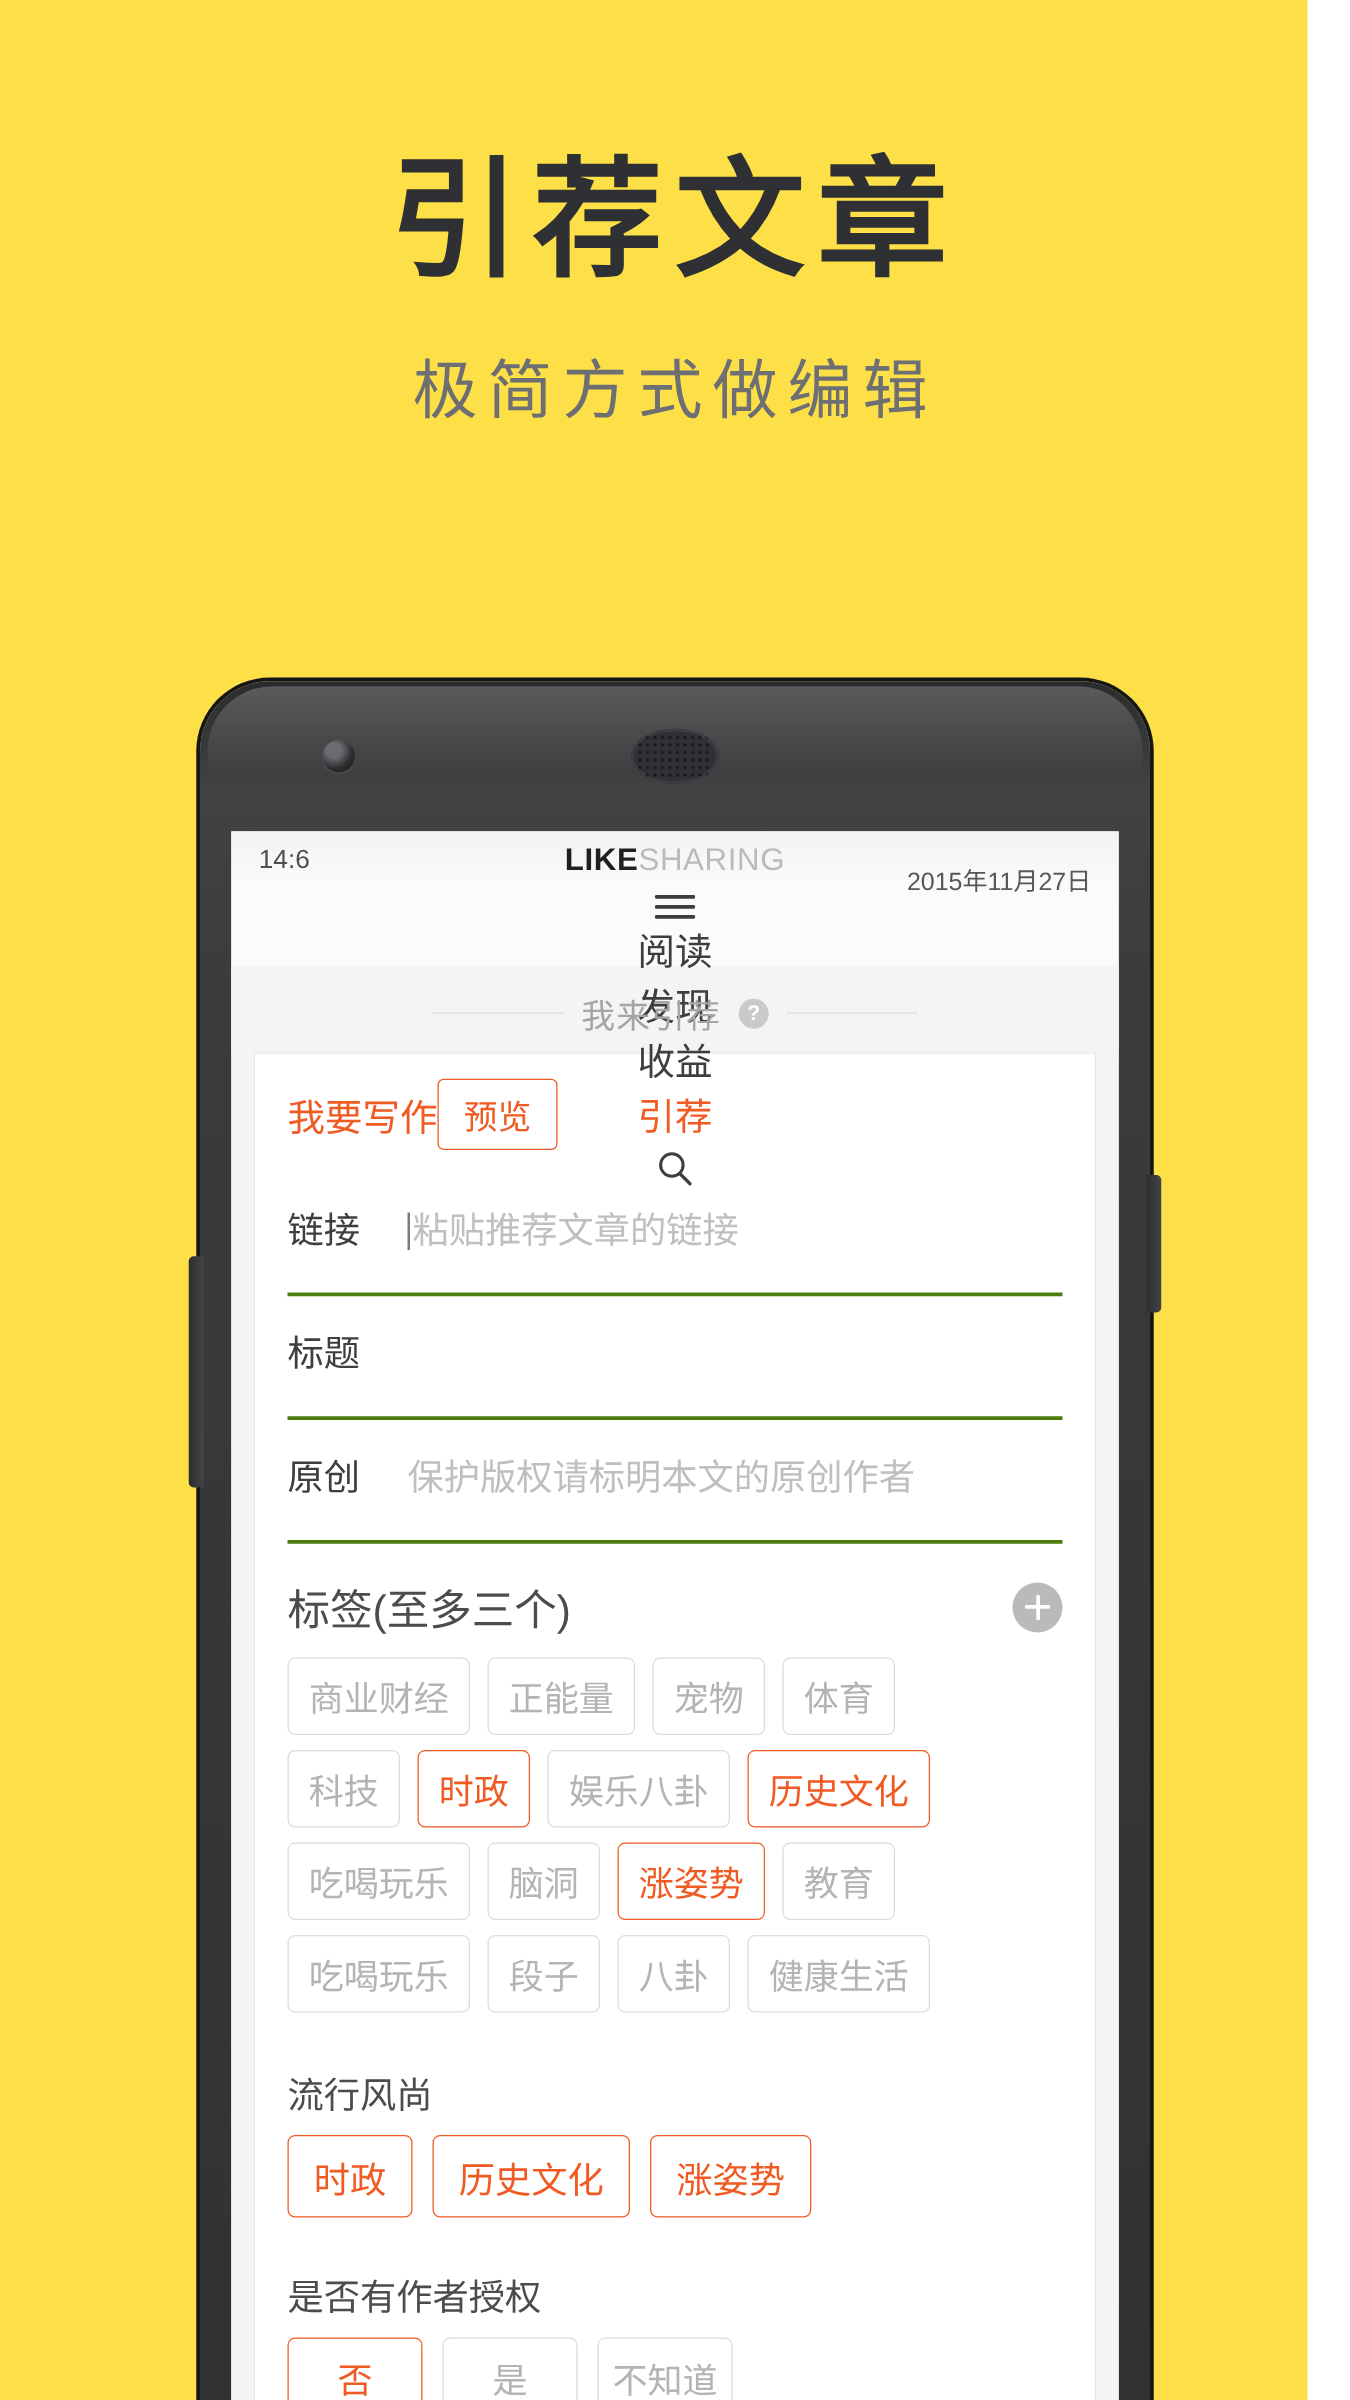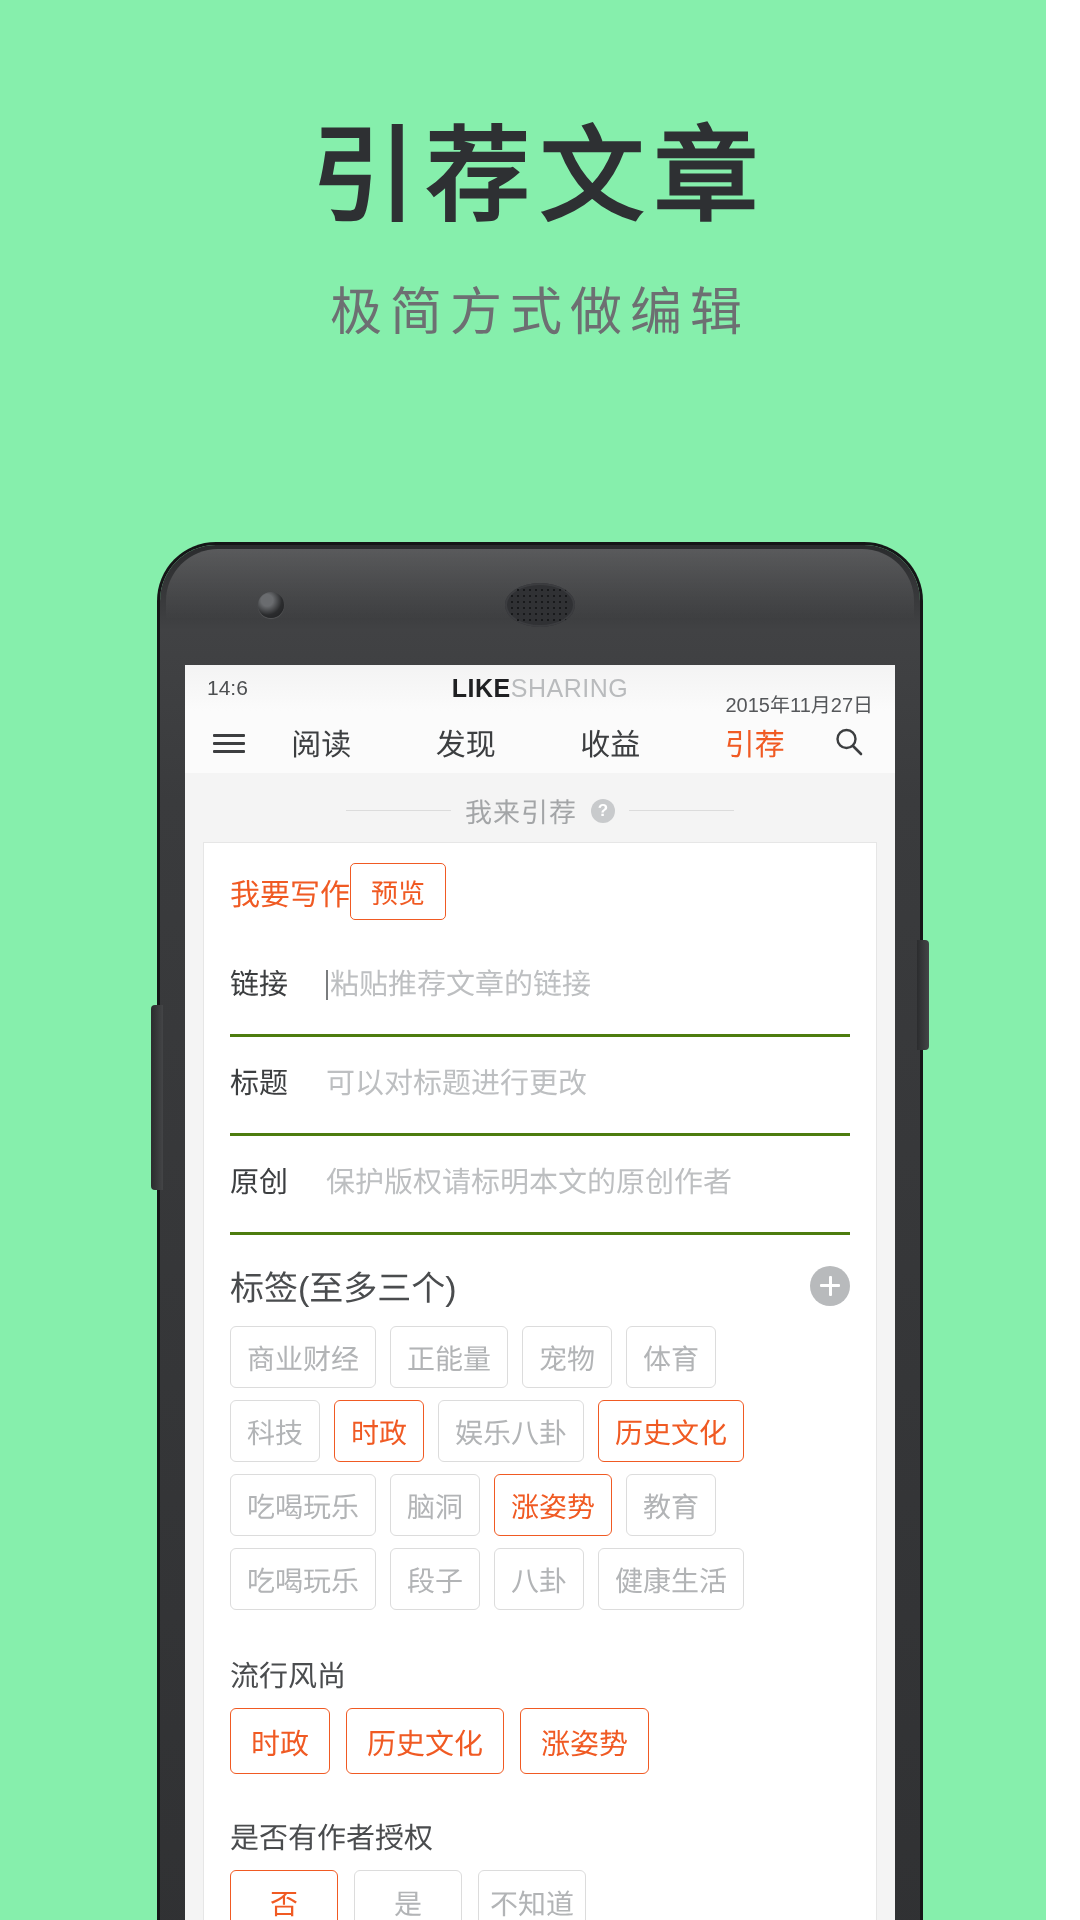--- a/index.html
+++ b/index.html
@@ -9,21 +9,21 @@
     height: 1920px;
     overflow: hidden;
     background: #ffffff;
     font-family: "Liberation Sans", "DejaVu Sans", sans-serif;
   }
 
   #stage {
     position: relative;
     width: 1046px;
     height: 1920px;
-    background: #86efac;
+    background: #fde047;
   }
 
   
   .promo {
     position: absolute;
     top: 0;
     left: 0;
     width: 1080px;
     text-align: center;
   }
@@ -137,20 +137,21 @@
 
   
   .navbar {
     height: 62px;
     background: #fbfbfb;
     display: flex;
     align-items: center;
     padding: 0 24px;
     box-sizing: border-box;
     gap: 0;
+    flex-direction: column;
   }
   .nav-ham {
     width: 40px; height: 26px;
     position: relative;
     flex: 0 0 auto;
   }
   .nav-ham i {
     position: absolute;
     left: 4px; width: 32px; height: 3px; background: #3c3e40; border-radius: 1px;
   }
@@ -361,21 +362,20 @@
           <div class="preview-btn">预览</div>
         </div>
 
         <div class="field">
           <div class="field-label">链接</div>
           <div class="field-value"><span class="caret"></span><span>粘贴推荐文章的链接</span></div>
         </div>
 
         <div class="field">
           <div class="field-label">标题</div>
-          <div class="field-value">可以对标题进行更改</div>
         </div>
 
         <div class="field">
           <div class="field-label">原创</div>
           <div class="field-value">保护版权请标明本文的原创作者</div>
         </div>
 
         <div class="tags-head">
           <div class="tags-title">标签(至多三个)</div>
           <div class="add-btn"></div>

